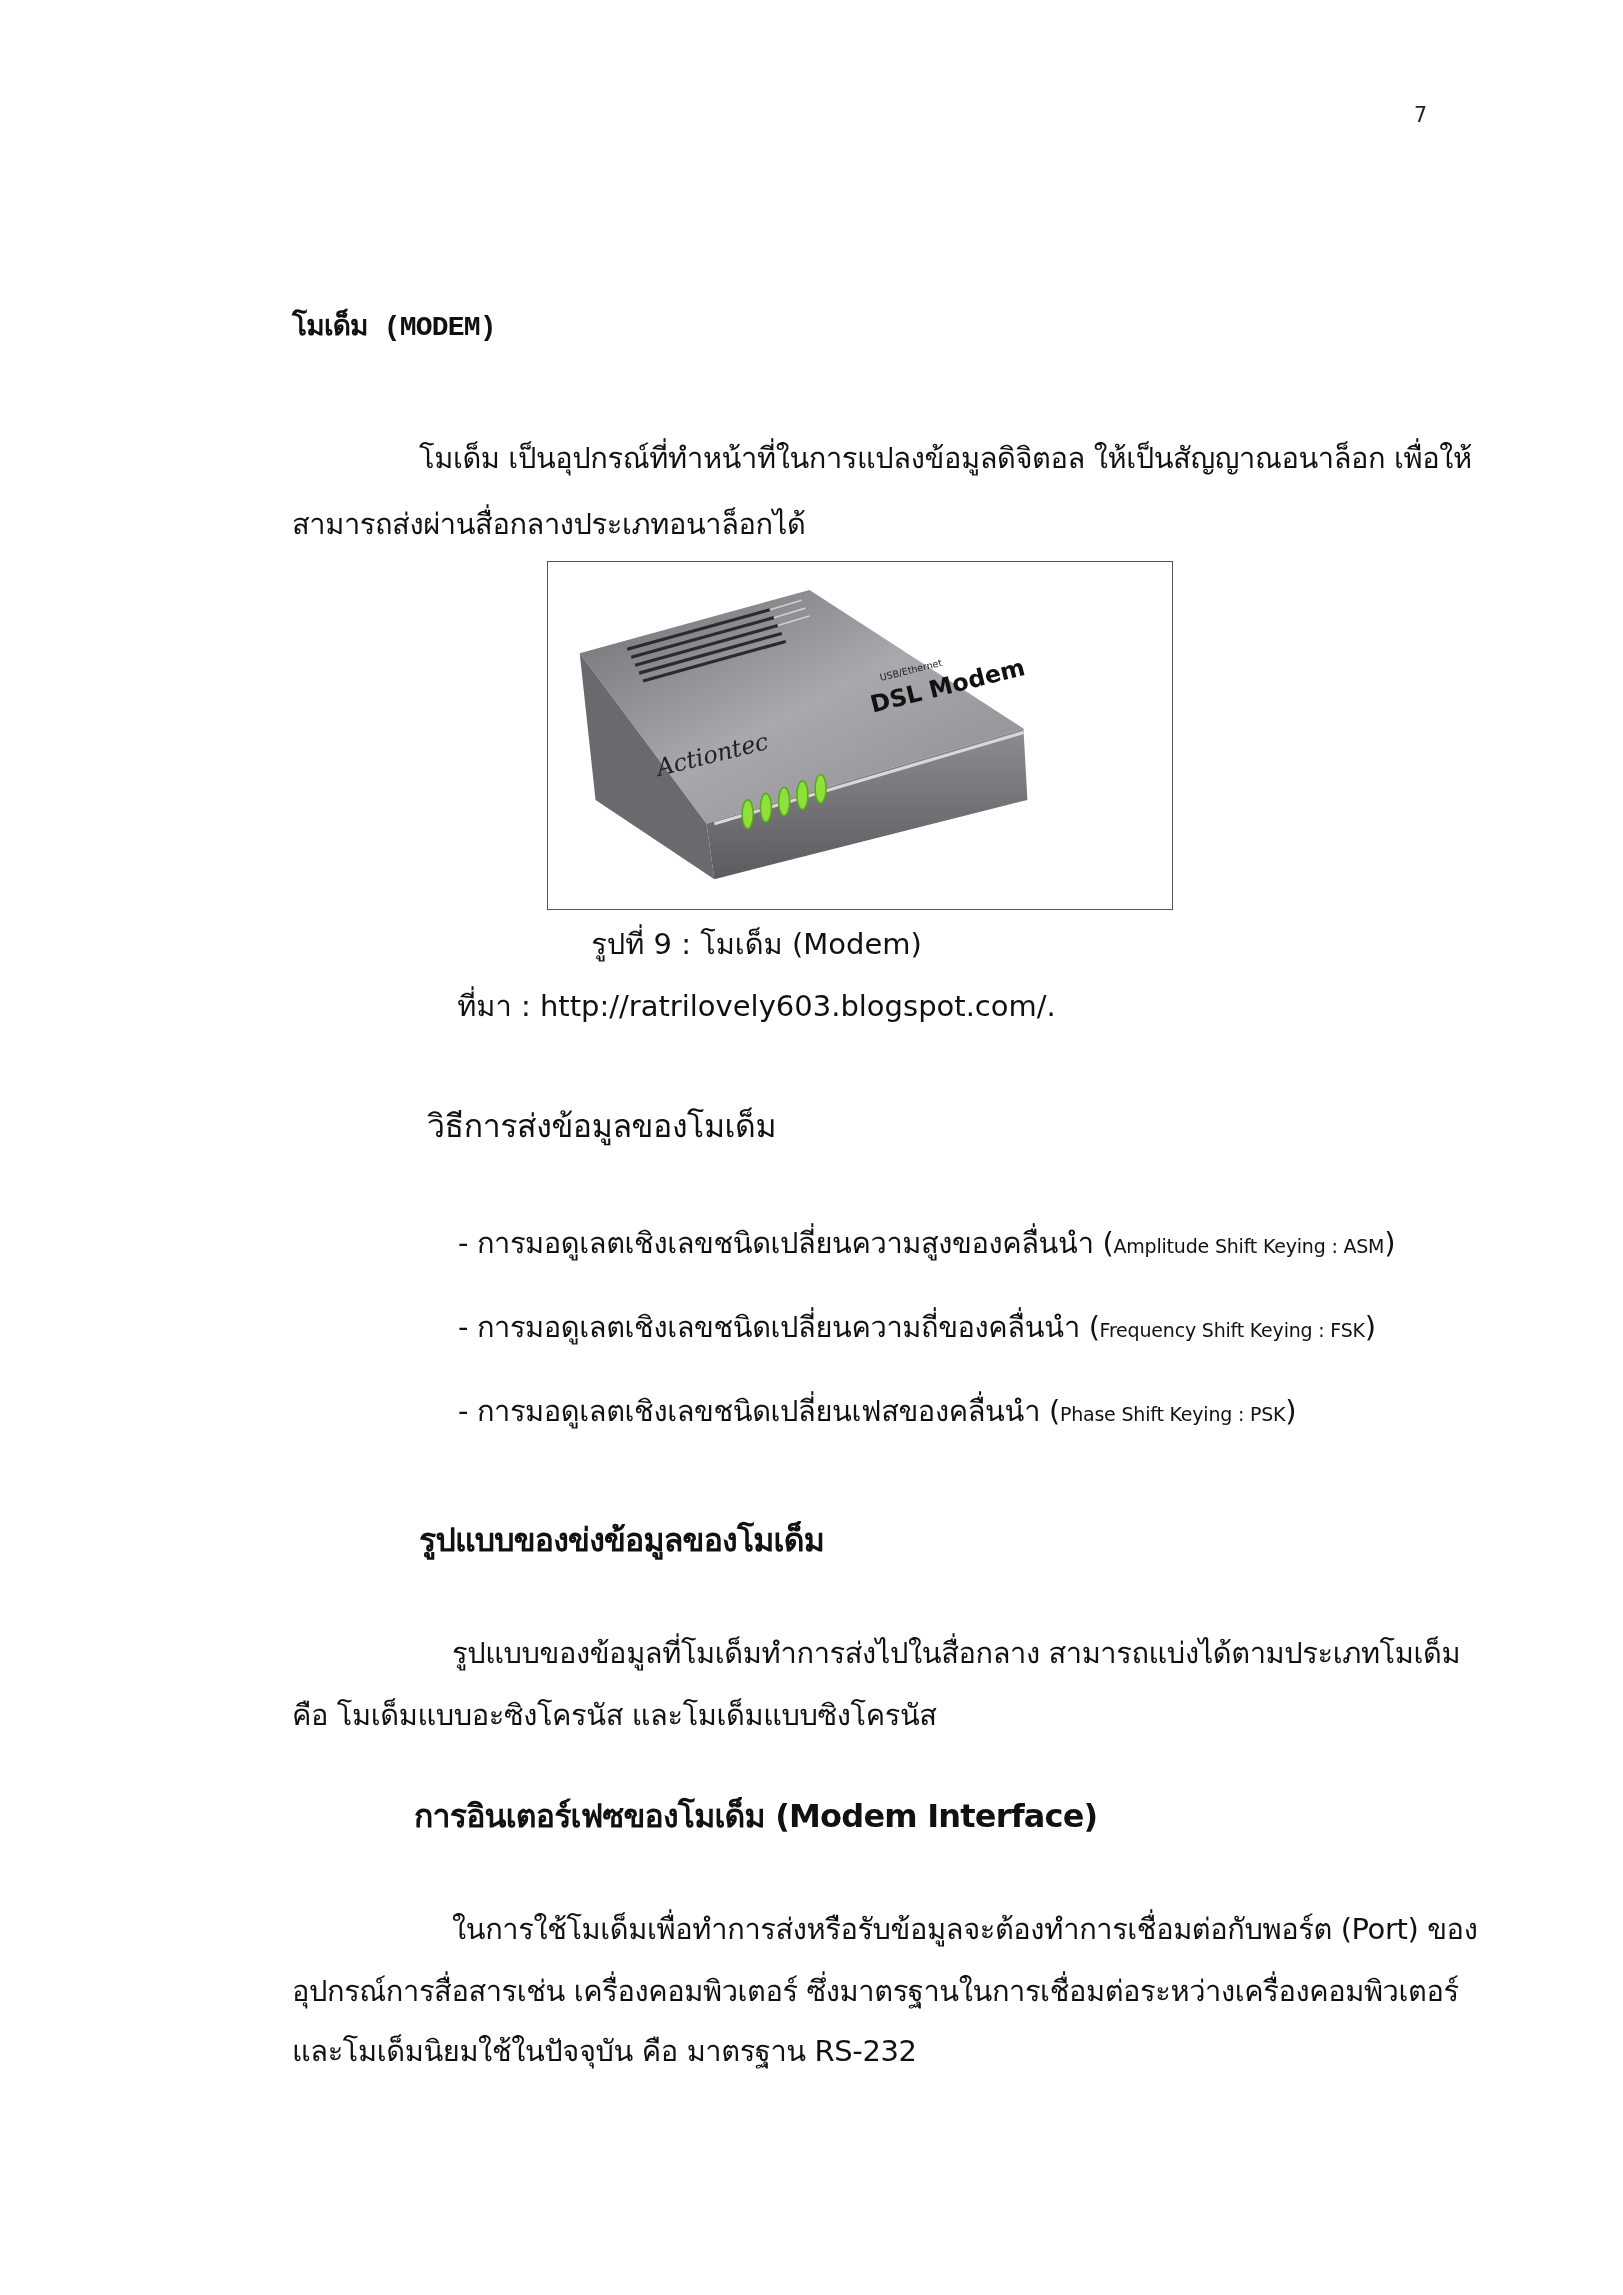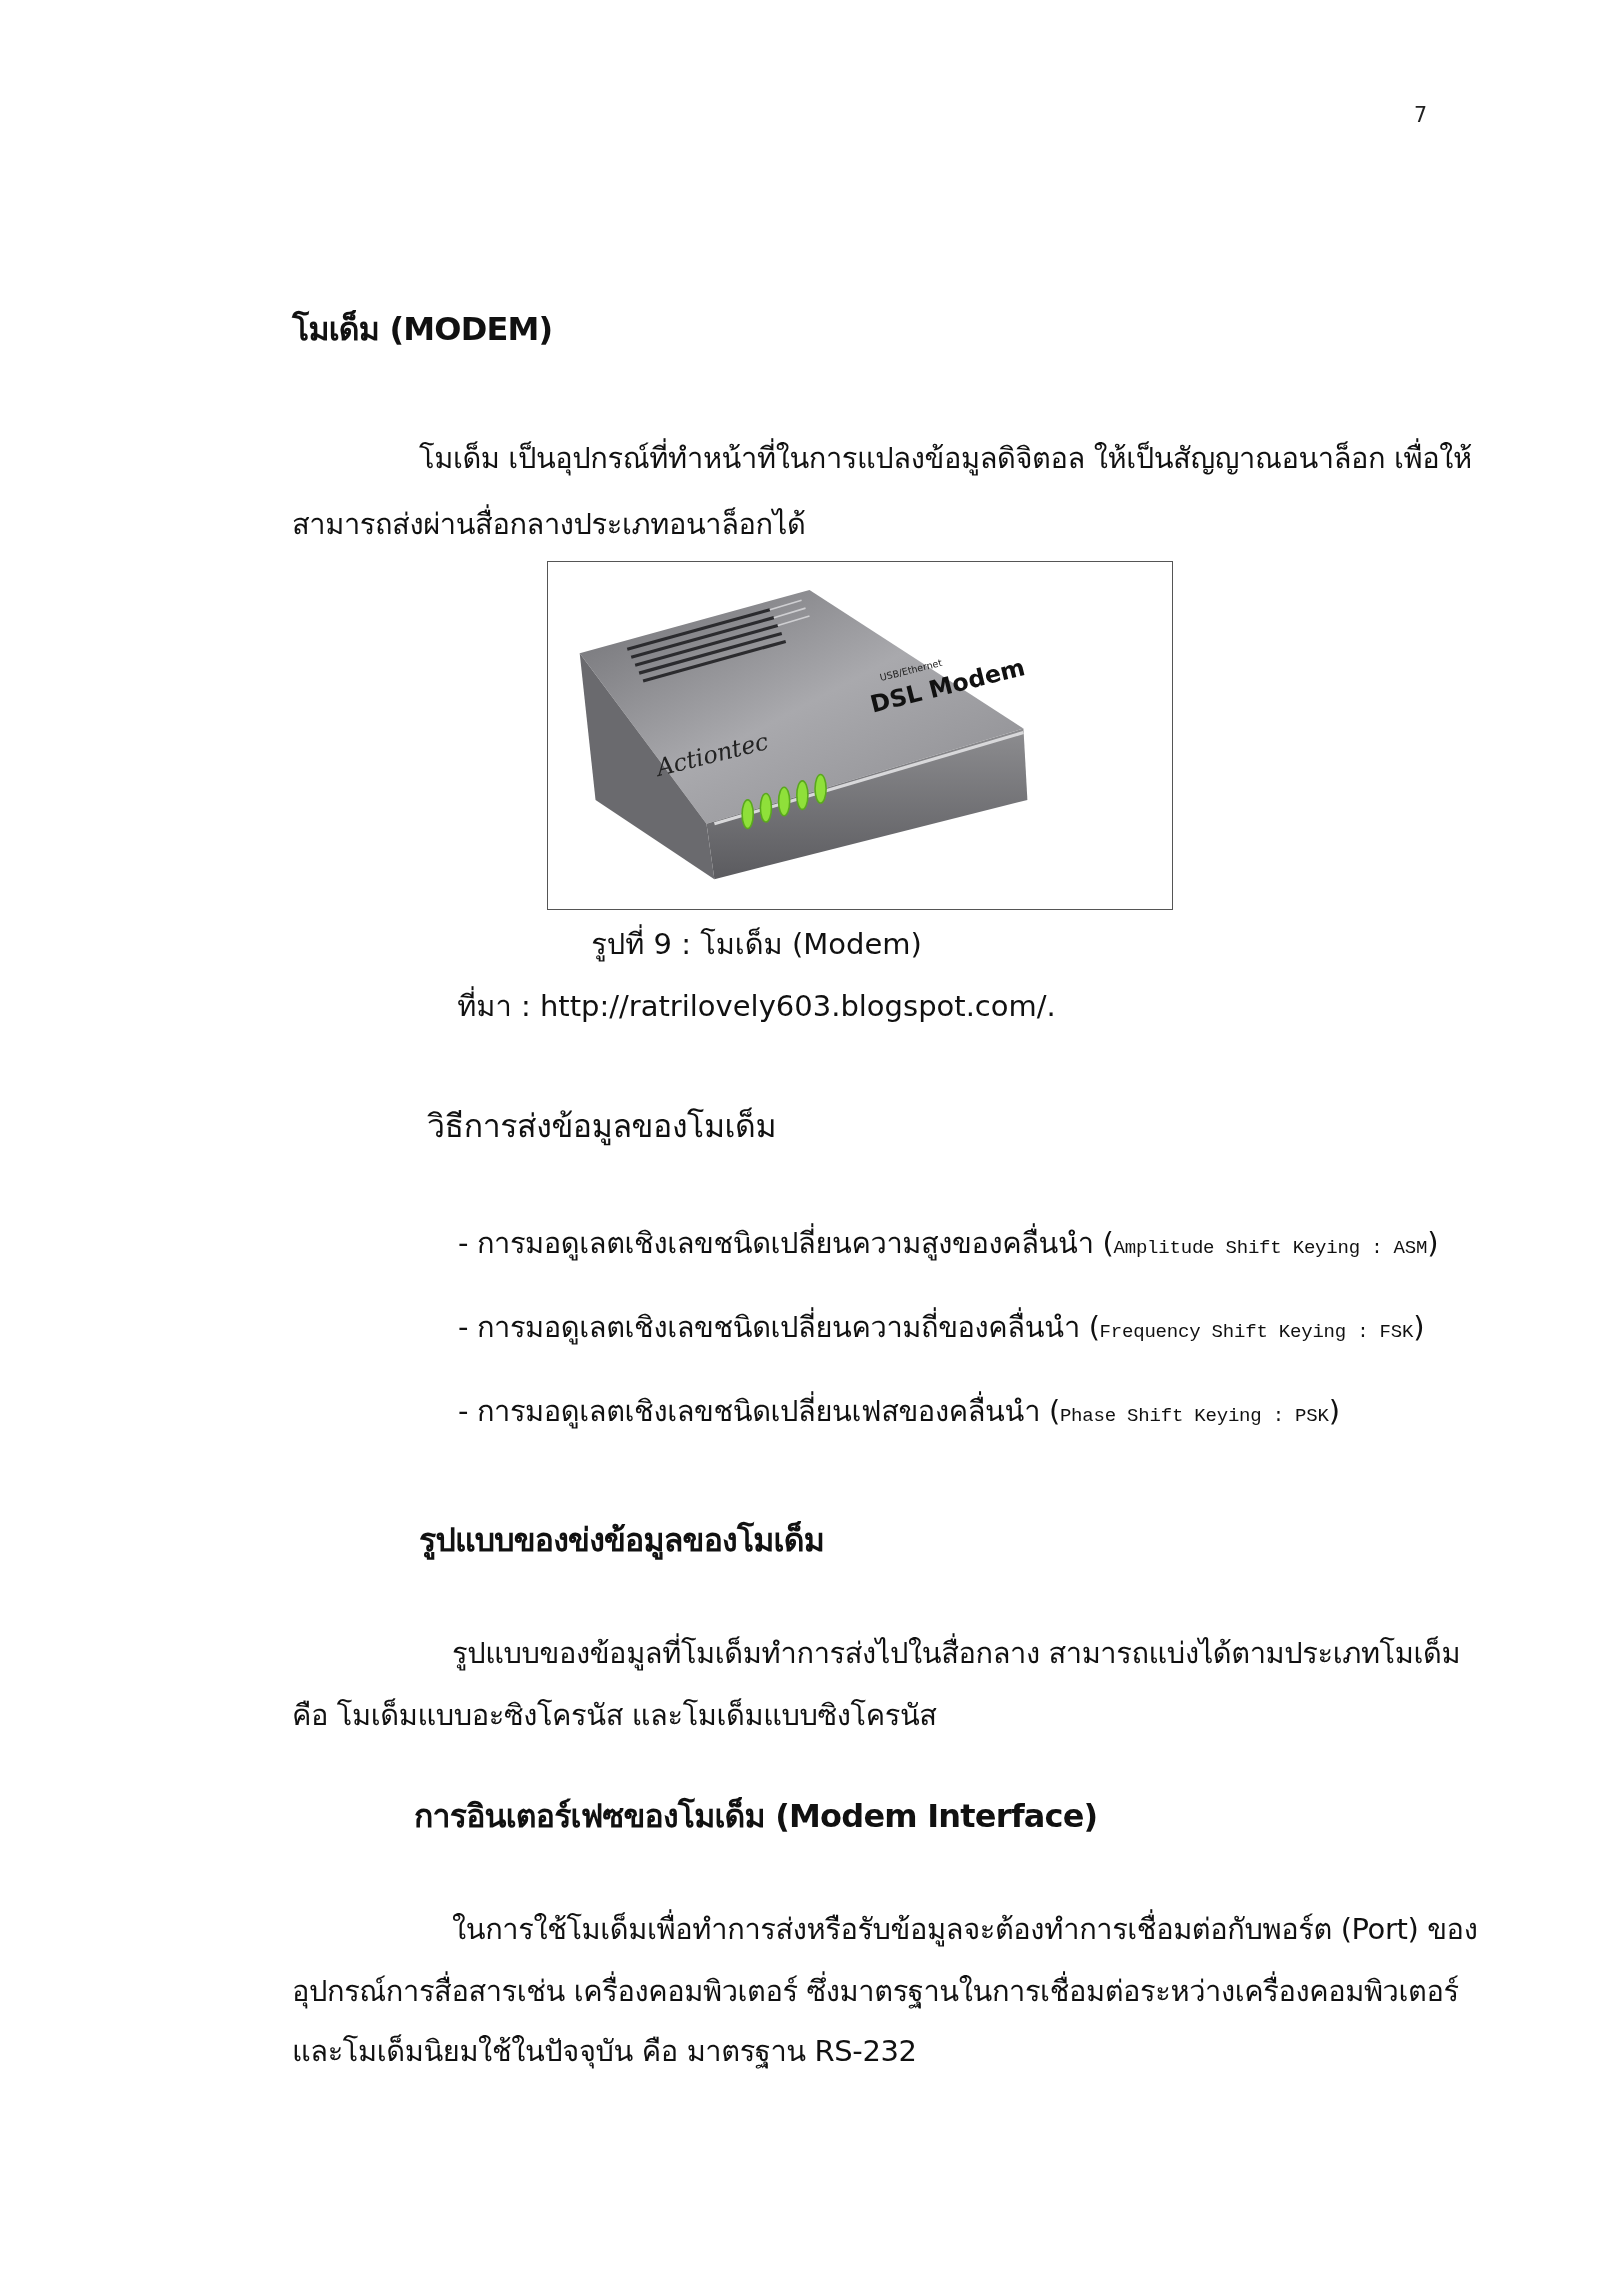--- a/index.html
+++ b/index.html
@@ -1,24 +1,24 @@
 <!DOCTYPE html>
 <html style="font-size:12.7px"><head>
 <meta charset="utf-8">
 <style>
   html, body { margin:0; padding:0; background:#ffffff; }
   body { width:1623px; height:2295px; position:relative; overflow:hidden;
          font-family:"DejaVu Sans","Liberation Sans",sans-serif; color:#111; }
   .abs { position:absolute; white-space:nowrap; }
   .page-num { left:1414px; top:103px; font-size:20.6px; color:#222; }
-  .h1 { left:292px; top:303px; font-size:32px; font-weight:bold; letter-spacing:-0.8px; }
+  .h1 { left:292px; top:303px; font-size:28px; font-weight:bold; letter-spacing:-0.8px;font-family:Liberation Mono, monospace; }
   .body { font-size:29px; letter-spacing:-0.4px;margin-top:29px; }
   .h2 { font-size:32px; font-weight:bold; letter-spacing:-0.8px; }
   .sub { font-size:32px; letter-spacing:-0.4px; }
-  .small-en { font-size:19px; letter-spacing:-0.2px;font-family:Liberation Mono, monospace; }
+  .small-en { font-size:19px; letter-spacing:-0.2px; }
   .figure { left:547px; top:561px; width:626px; height:349px; border:1.6px solid #555; background:#fff; box-sizing:border-box; overflow:hidden; }
   .caption { left:0; width:1513px; text-align:center; font-size:29px; }
 </style>
 </head>
 <body>
 
 <div class="abs page-num">7</div>
 
 <div class="abs h1">โมเด็ม (MODEM)</div>
 <div class="abs body" style="left:419px; top:406px;">โมเด็ม เป็นอุปกรณ์ที่ทำหน้าที่ในการแปลงข้อมูลดิจิตอล ให้เป็นสัญญาณอนาล็อก เพื่อให้</div>

